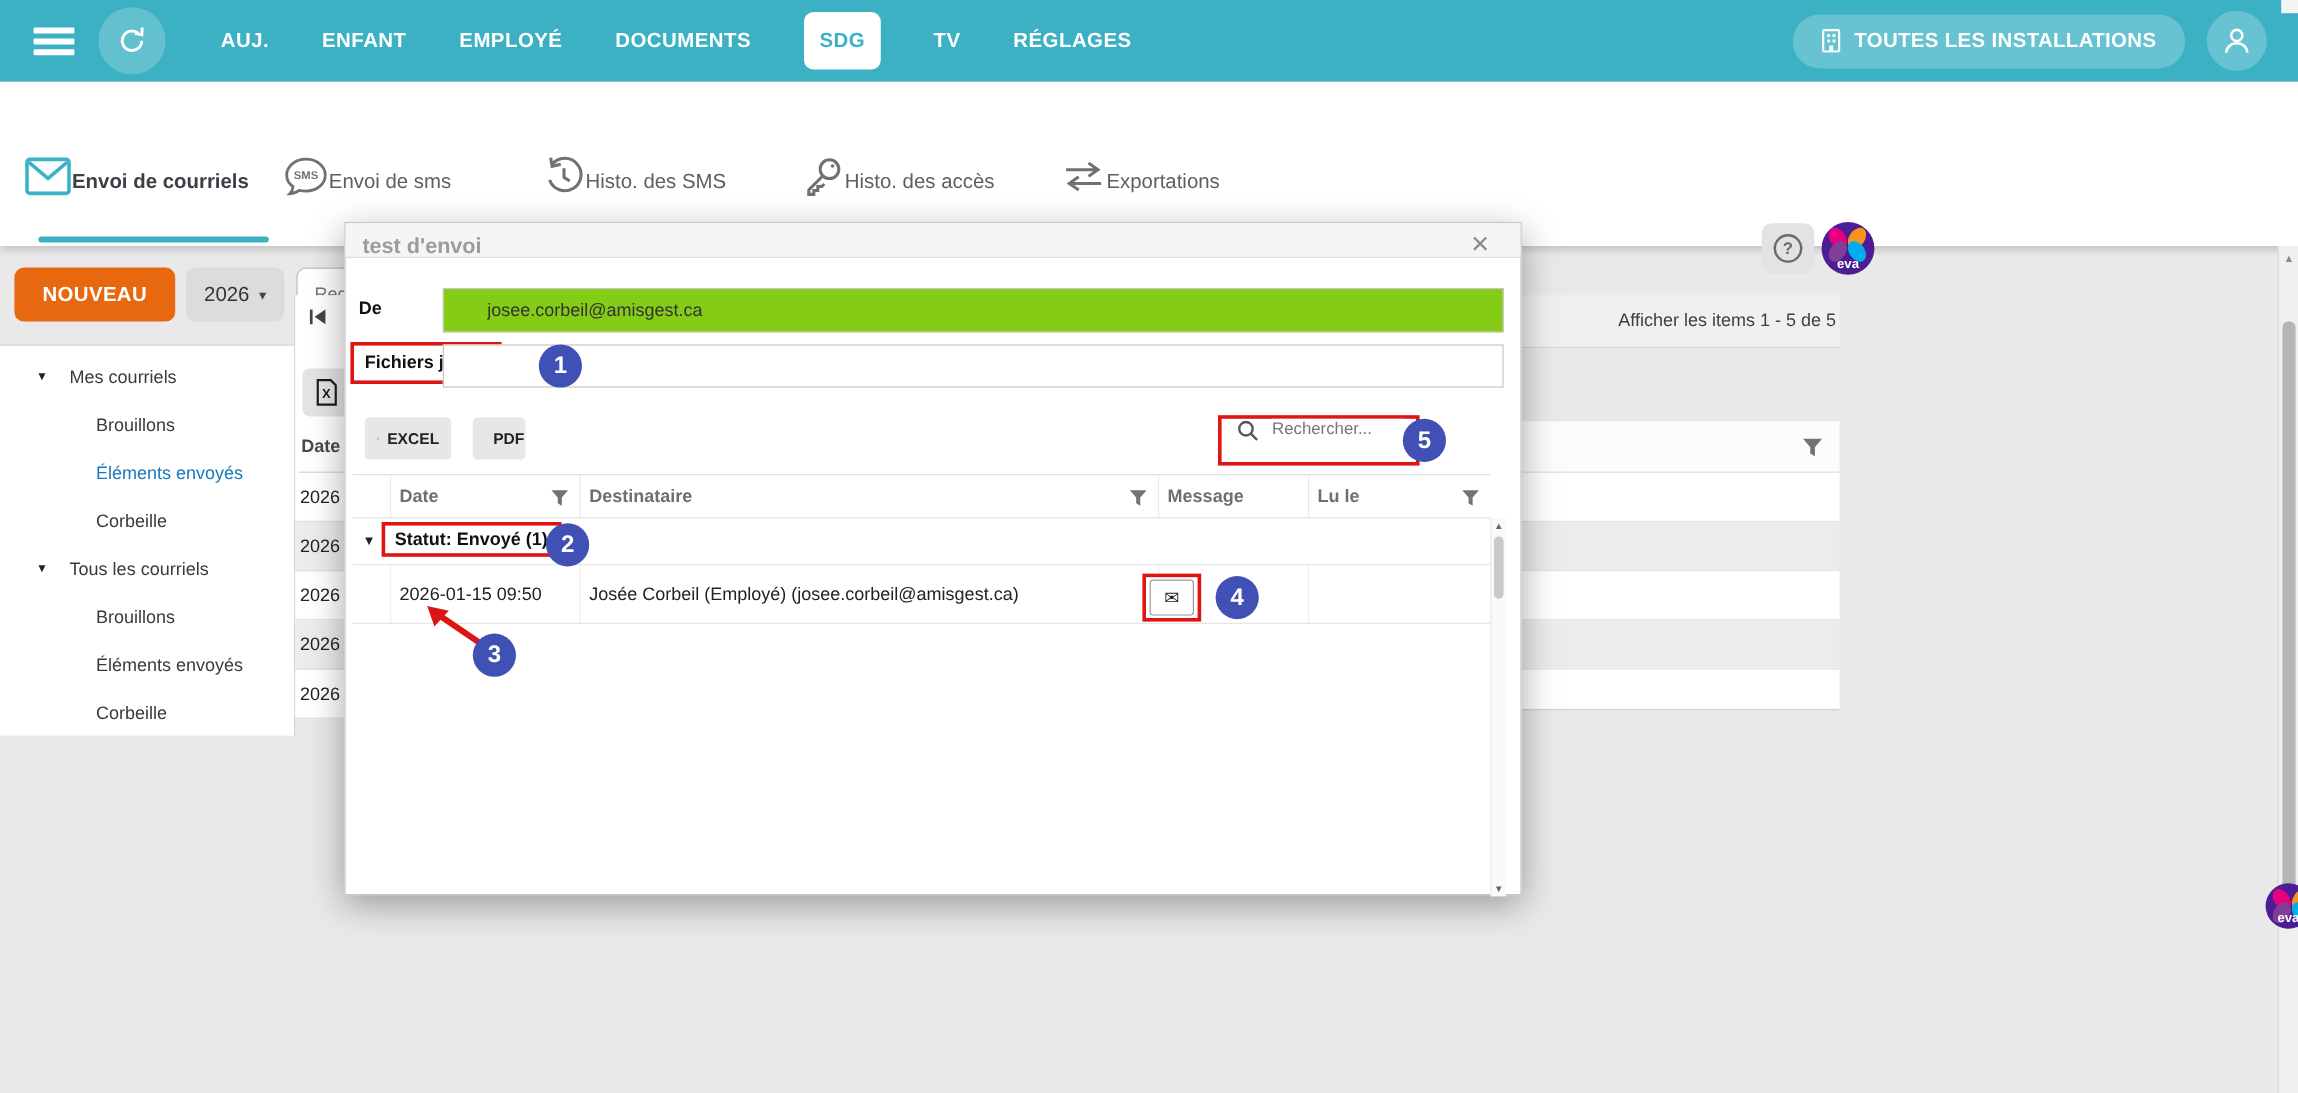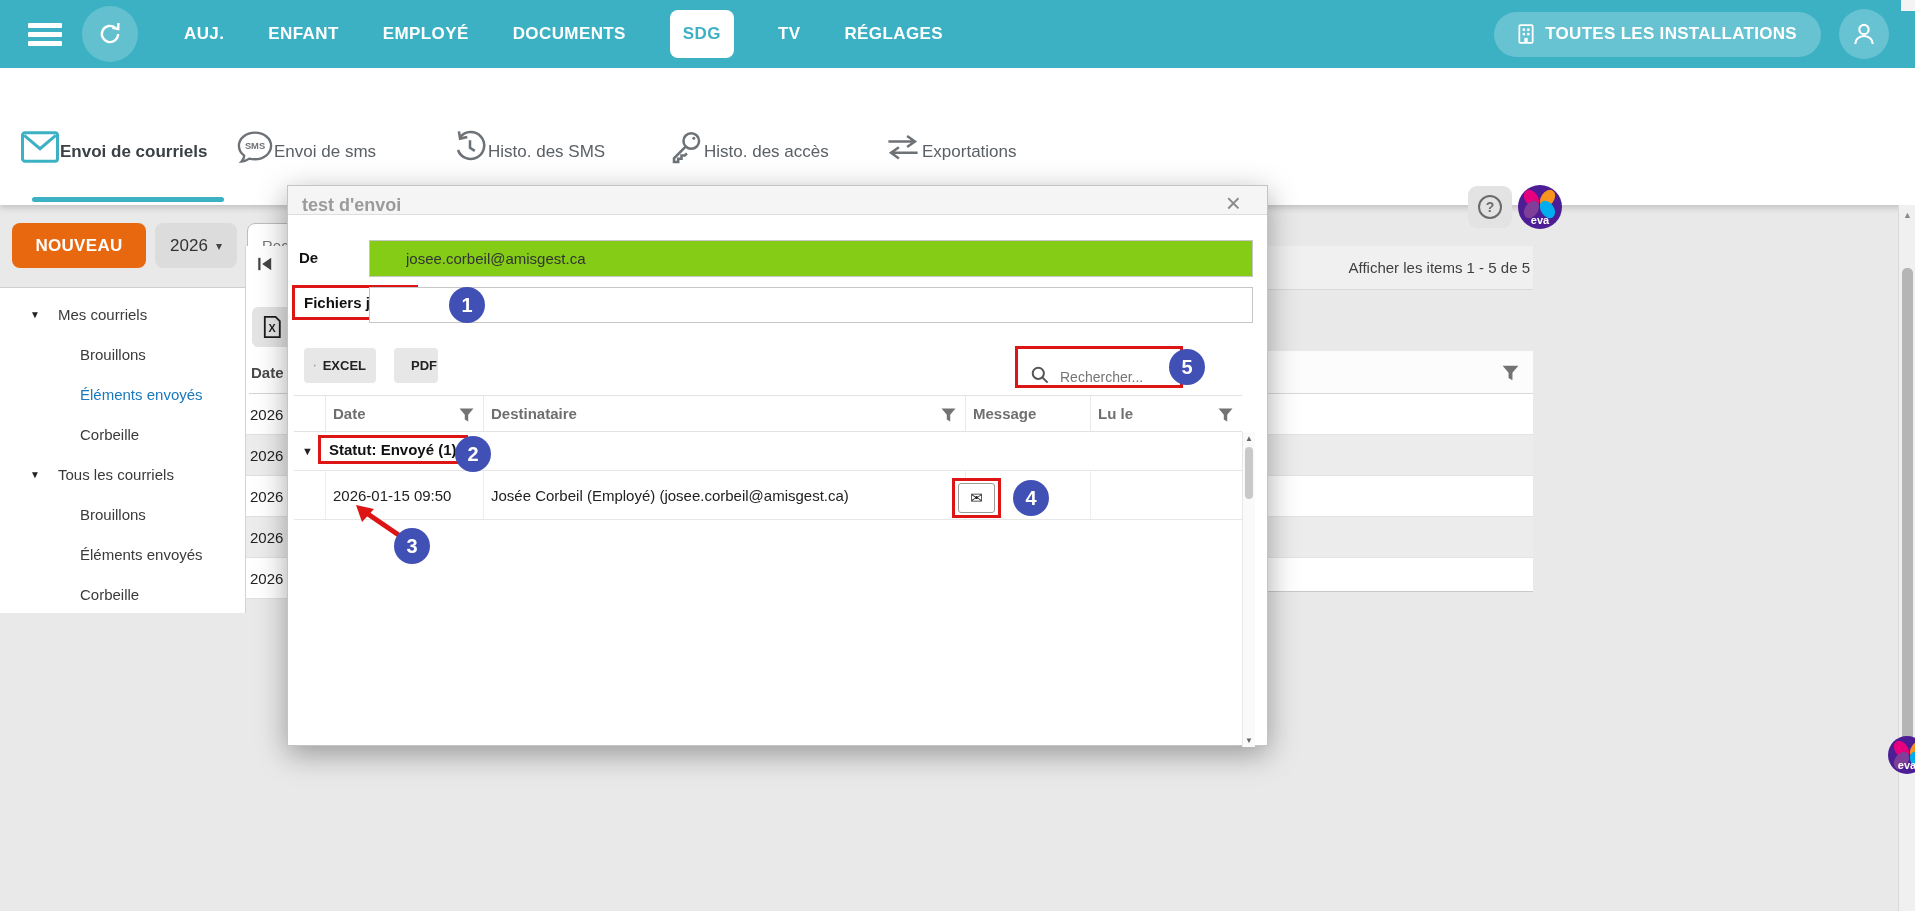--- a/index.html
+++ b/index.html
@@ -84,21 +84,21 @@
   .m-close { position:absolute; right:26px; top:2px; font-size:26px; color:#8a8a8a; cursor:pointer; }
   .m-label { position:absolute; font-size:15px; font-weight:bold; color:#111; }
   .m-input { position:absolute; height:37px; border:1px solid #c6c6c6; padding:0 12px; font-family:inherit; font-size:15px; color:#333; }
   .inp-from { left:81px; top:54px; width:884px; background:#84cc16;padding-left:36px; }
   .inp-files { left:81px; top:101px; width:884px; height:36px; background:#fff; }
   .redbox { border:3px solid #de1515; }
   .lbl-files { left:4px; top:99px; padding:6px 9px; background:#fff; }
   .m-btn { position:absolute; top:162px; height:35px; background:#e7e7e7; border:none; border-radius:4px; font-family:inherit; font-size:13px; font-weight:bold; color:#222; display:flex; align-items:center; gap:7px; padding:0 10px; cursor:pointer; }
   .btn-excel { left:16px; width:72px; }
   .btn-pdf { left:106px; width:44px; }
-  .m-search { position:absolute; left:727px; top:160px; width:168px; height:42px; display:flex; align-items:flex-end; background:#fff; }
+  .m-search { position:absolute; left:727px; top:160px; width:168px; height:42px; display:flex; align-items:flex-start; background:#fff; }
   .m-search input { border:none; outline:none; width:110px; margin-left:10px; font-family:inherit; font-size:14px; color:#555; }
   .m-search .mag { margin-left:12px; }
 
   .m-thead { position:absolute; left:6px; top:209px; width:948px; height:37px; border-top:1px solid #e2e2e2; border-bottom:1px solid #e2e2e2; display:flex; }
   .th { position:relative; height:100%; border-right:1px solid #e9e9e9; display:flex; align-items:center; font-size:15px; font-weight:bold; color:#6f6f6f; padding-left:7px; cursor:pointer; }
   .th:last-child { border-right:none; }
   .th .funnel { position:absolute; right:9px; top:12px; }
   .w-exp{width:32px;} .w-date{width:158px;} .w-dest{width:482px;} .w-msg{width:125px;} .w-lu{width:151px;}
 
   .m-group { position:absolute; left:6px; top:246px; width:948px; height:39px; border-bottom:1px solid #e6e6e6; }

